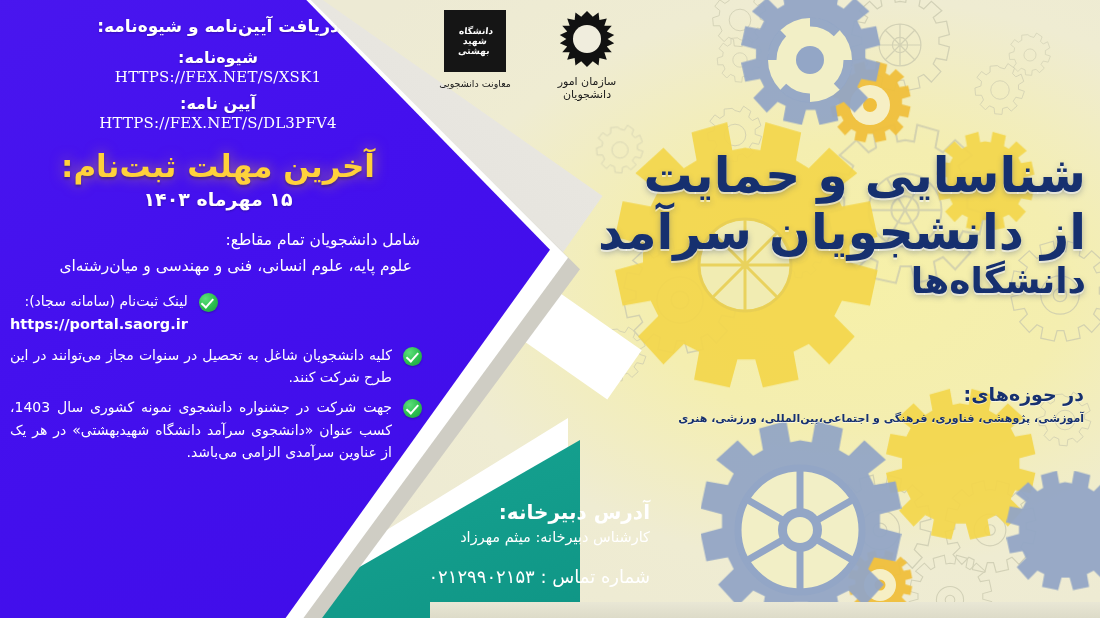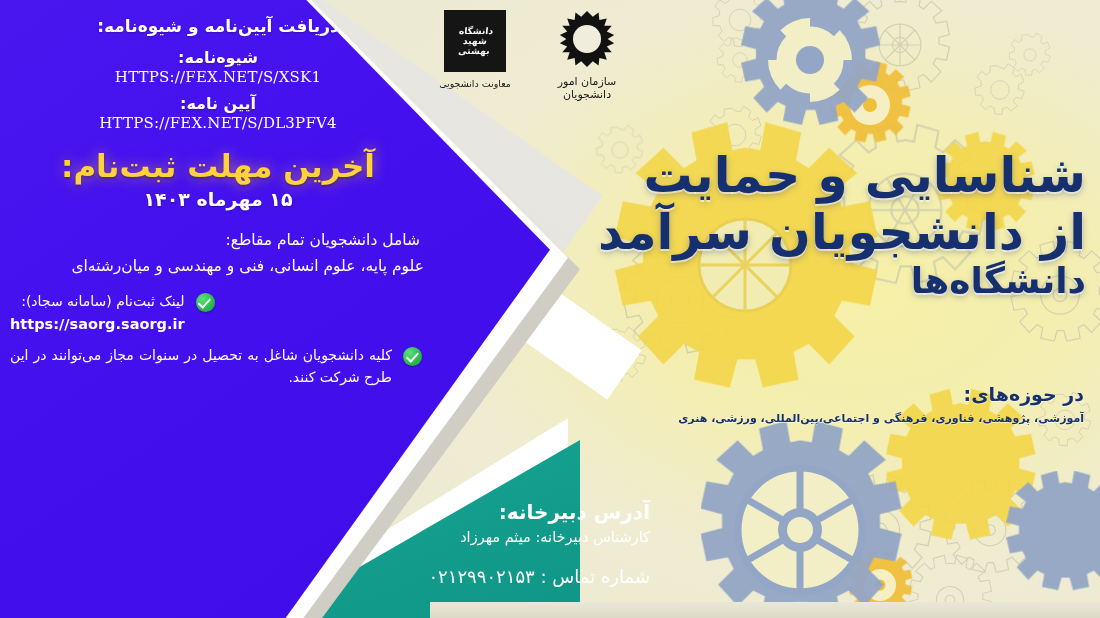--- a/index.html
+++ b/index.html
@@ -90,21 +90,21 @@
   .deadline-title{
     font-size:31px;font-weight:bold;color:#ffd13b;text-align:center;
     margin:16px 0 4px 0;letter-spacing:0;
     text-shadow:0 0 14px rgba(255,200,40,.55), 0 2px 3px rgba(0,0,0,.35);
   }
   .deadline-date{
     font-size:19px;font-weight:bold;text-align:center;margin:2px 0 18px 0;
     text-shadow:0 1px 2px rgba(0,0,0,.3);
   }
   .levels-head{font-size:15.5px;text-align:right;margin:0 6px 2px 0;line-height:1.55;}
-  .levels-body{font-size:15.5px;text-align:right;margin:0 2px 12px 0;line-height:1.55;}
+  .levels-body{font-size:15.5px;text-align:right;margin:0 14px 12px 0;line-height:1.55;}
 
   .bullet{
     display:flex;align-items:flex-start;justify-content:flex-end;
     gap:11px;margin:0 4px 7px 0;
   }
   .bullet .txt{font-size:14px;line-height:1.62;text-align:justify;direction:rtl;}
   .bullet .txt .url{
     display:block;text-align:center;font-size:14.5px;font-weight:bold;
     font-family:"DejaVu Sans","Liberation Sans",sans-serif;margin-top:1px;
   }
@@ -385,29 +385,33 @@
     <div class="deadline-title">آخرین مهلت ثبت‌نام:</div>
     <div class="deadline-date">۱۵ مهرماه ۱۴۰۳</div>
 
     <div class="levels-head">شامل دانشجویان تمام مقاطع:</div>
     <div class="levels-body">علوم پایه، علوم انسانی، فنی و مهندسی و میان‌رشته‌ای</div>
 
     <div class="bullet">
       <span class="check"></span>
       <span class="txt">
         <span>لینک ثبت‌نام (سامانه سجاد):</span>
-        <span class="url">https://saorg.saorg.ir</span>
+        <span class="url">https://portal.saorg.ir</span>
       </span>
     </div>
 
     <div class="bullet">
       <span class="check"></span>
       <span class="txt">کلیه دانشجویان شاغل به تحصیل در سنوات مجاز می‌توانند در این طرح شرکت کنند.</span>
     </div>
 
+    <div class="bullet">
+      <span class="check"></span>
+      <span class="txt">جهت شرکت در جشنواره دانشجوی نمونه کشوری سال 1403، کسب عنوان «دانشجوی سرآمد دانشگاه شهیدبهشتی» در هر یک از عناوین سرآمدی الزامی می‌باشد.</span>
+    </div>
   </div>
 
   <div class="logos">
 
     <div class="logo-block logo-sbu">
       <div class="mark">
         <div class="calli">
           <span>دانشگاه</span>
           <span>شهید</span>
           <span>بهشتی</span>

